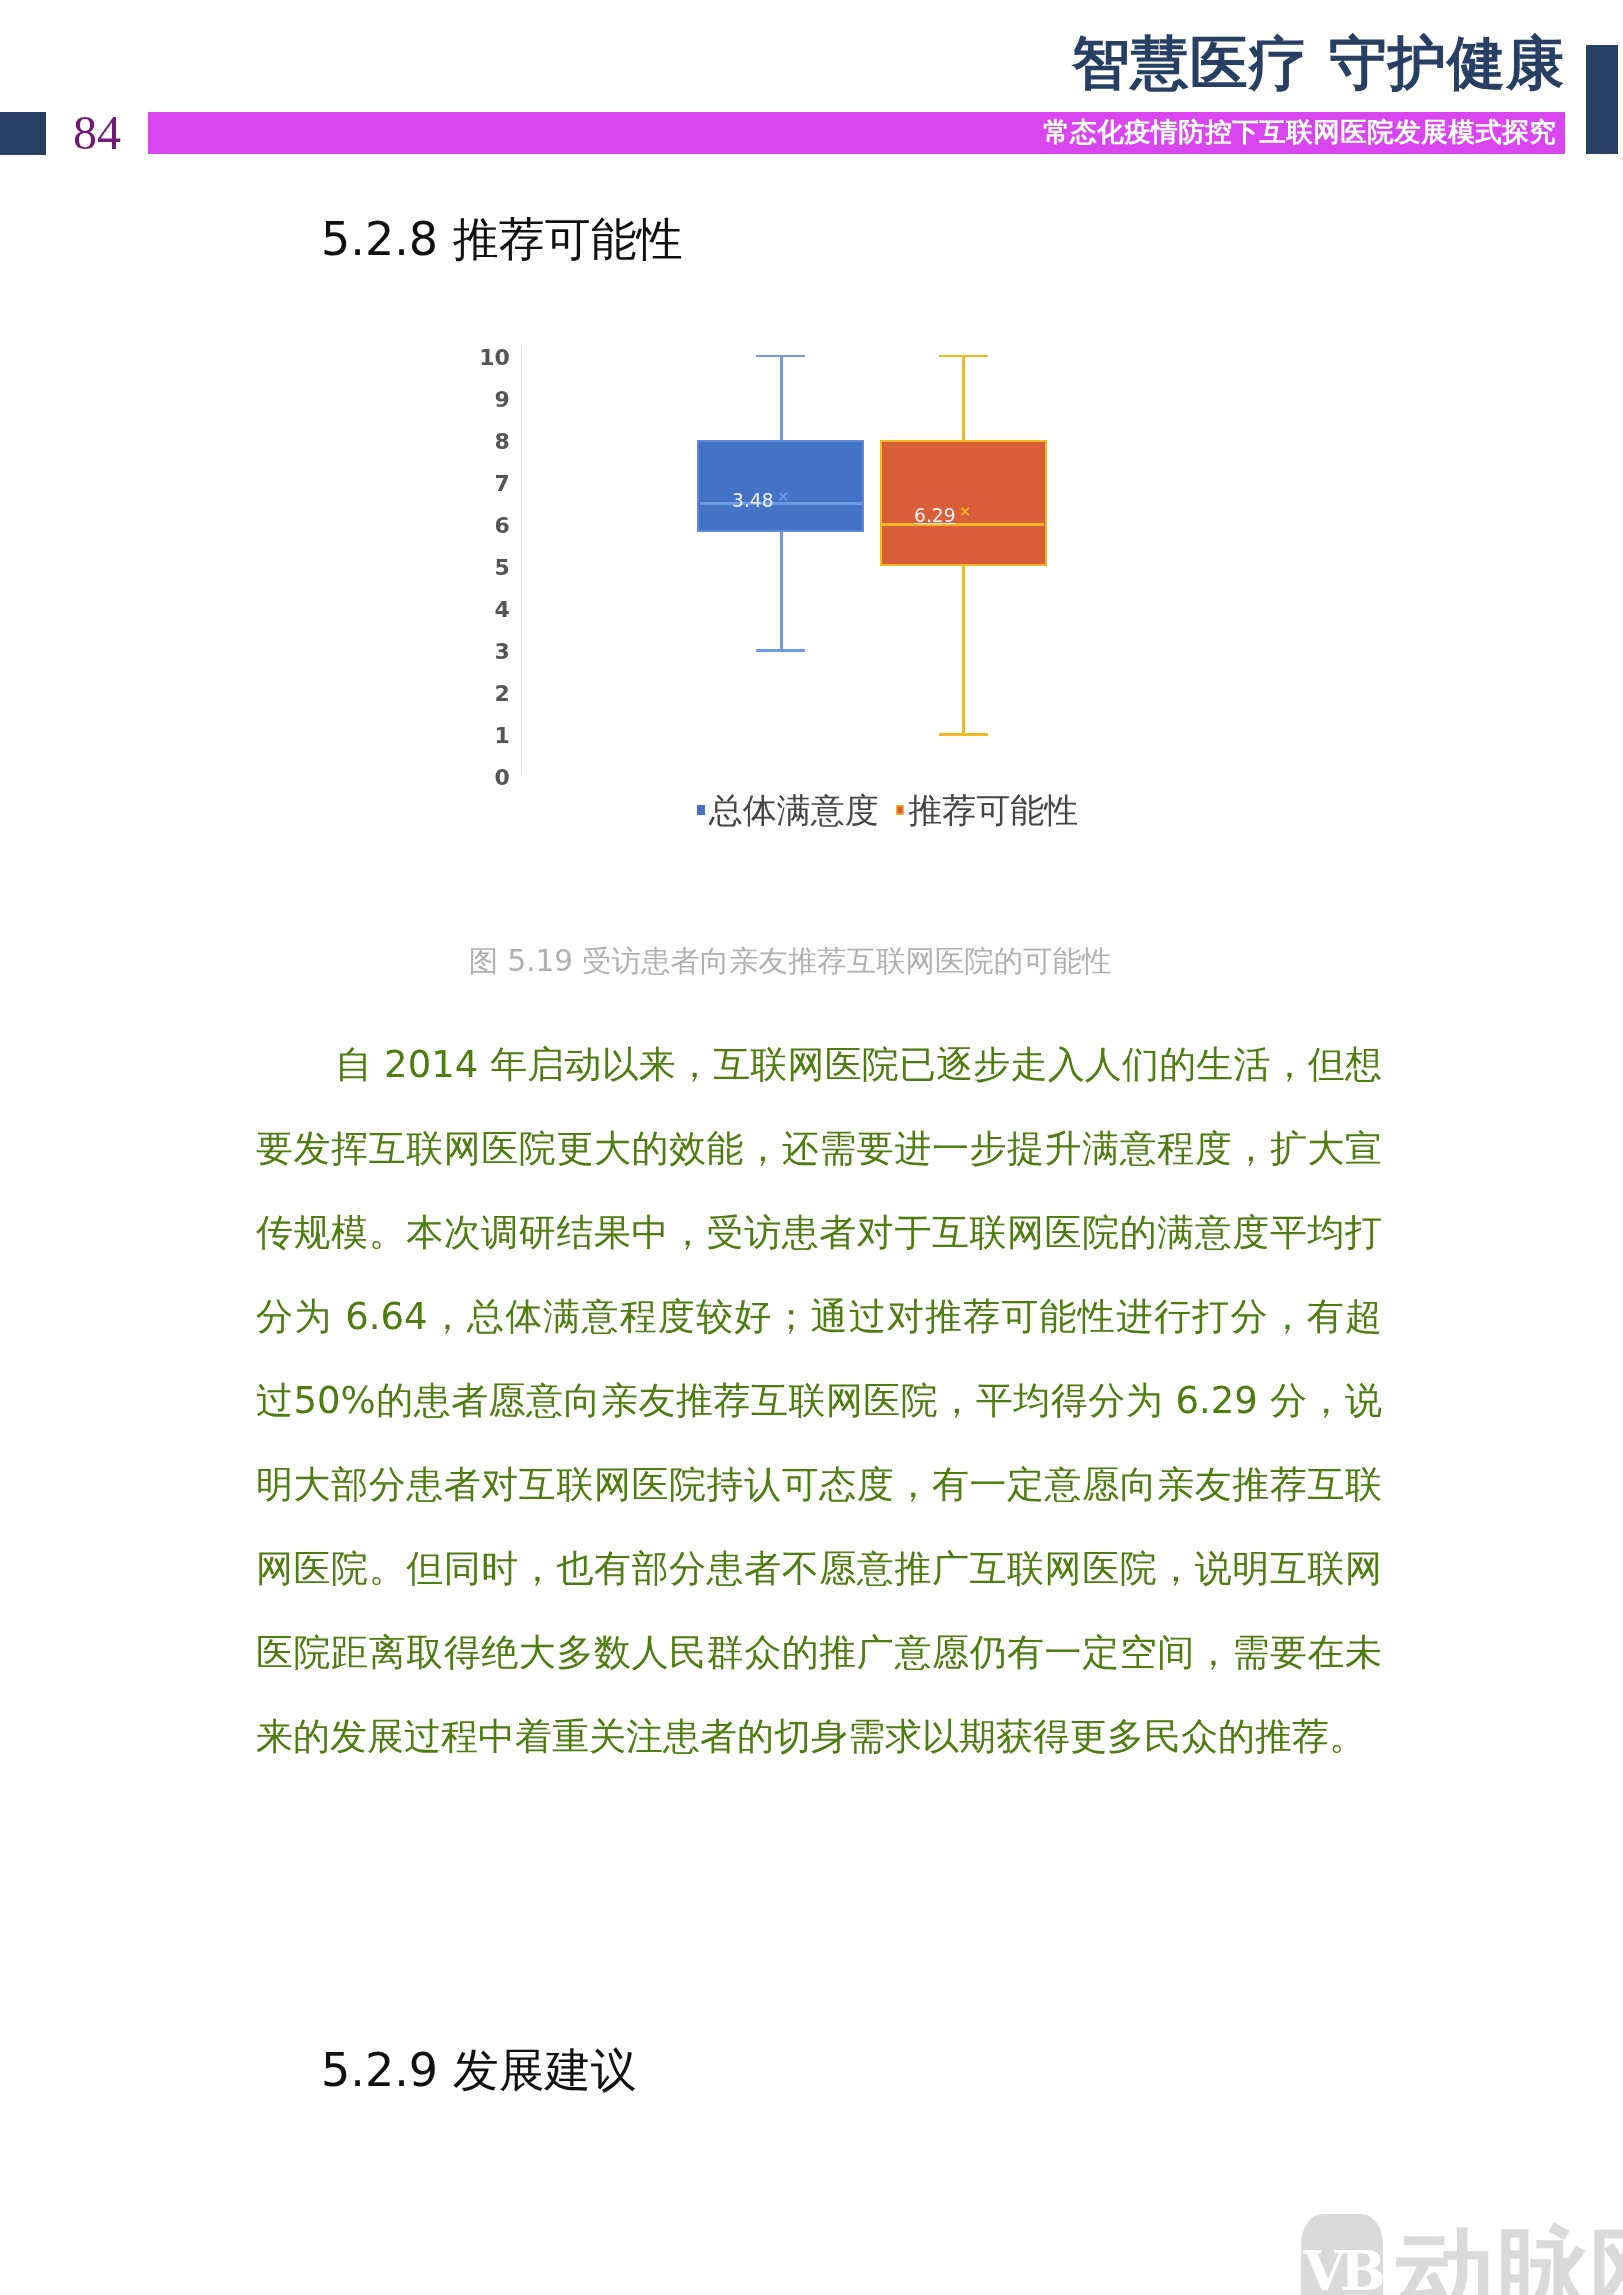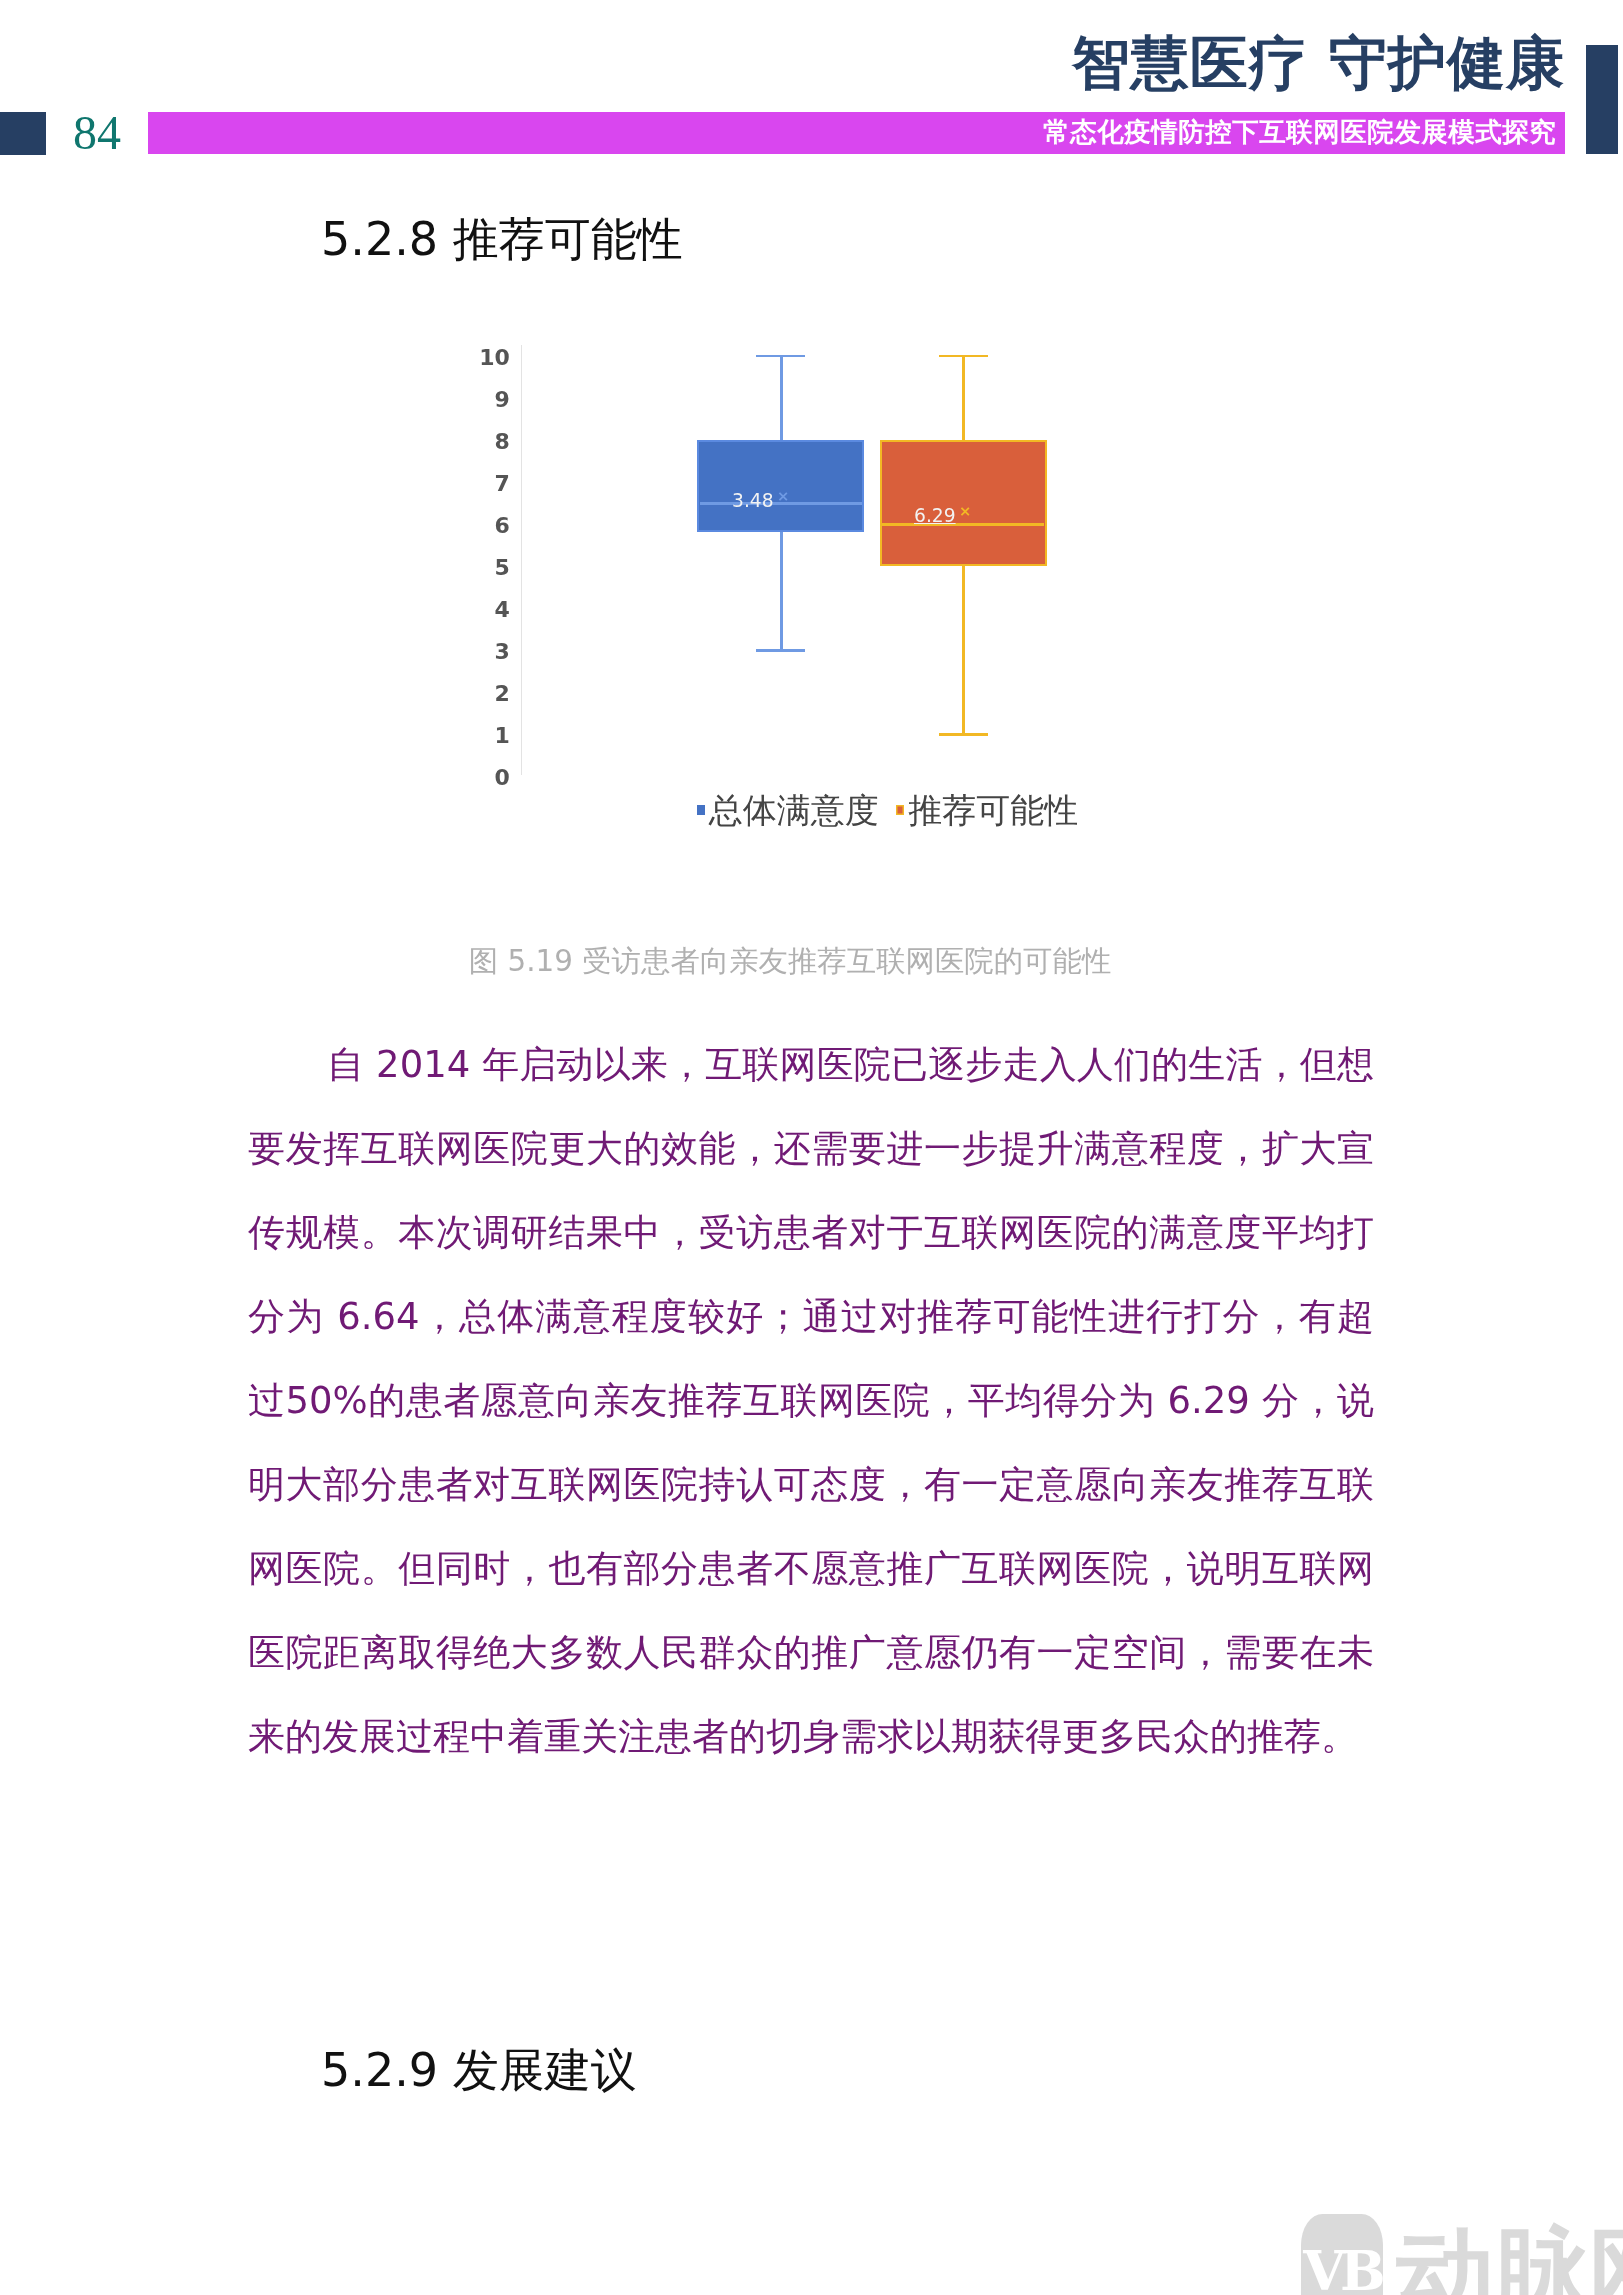--- a/index.html
+++ b/index.html
@@ -4,21 +4,21 @@
 <style>
   html, body { margin:0; padding:0; background:#ffffff; }
   body { width:1623px; height:2295px; position:relative; overflow:hidden;
          font-family:"DejaVu Sans","Liberation Sans",sans-serif; color:#111; }
   .abs { position:absolute; }
 
   
   .hdr-title { right:58px; top:34px; font-family:"DejaVu Serif","Liberation Serif",serif;
                font-weight:bold; font-size:58px; color:#263f63; letter-spacing:1px; white-space:nowrap; line-height:1;text-align:center; }
   .hdr-left-block { left:0; top:112px; width:46px; height:43px; background:#263f63; }
-  .hdr-page { left:73px; top:109px; font-family:"Liberation Serif","DejaVu Serif",serif; font-size:48px; color:#0f766e; line-height:1; }
+  .hdr-page { left:73px; top:109px; font-family:"Liberation Serif","DejaVu Serif",serif; font-size:48px; color:#701a75; line-height:1; }
   .hdr-bar { left:148px; top:112px; width:1417px; height:42px; background:#d946ef; }
   .hdr-sub { right:8.8px; top:6.9px; font-family:"DejaVu Serif","Liberation Serif",serif; font-weight:bold;
              font-size:26.5px; color:#ffffff; white-space:nowrap; line-height:1; letter-spacing:0.5px; }
   .hdr-right-bar { left:1586px; top:45px; width:32px; height:109px; background:#263f63; }
 
   
   .sec-heading { font-size:46px; color:#111; white-space:nowrap; line-height:1; }
 
   
   .chart { left:471px; top:334px; width:609px; height:510px; }
@@ -31,21 +31,21 @@
   .mean-label { position:absolute; font-size:18.7px; color:#f2f2f2; white-space:nowrap; line-height:1; }
   .mean-x { position:absolute; font-size:14.7px; font-weight:bold; line-height:1; }
   .legend { position:absolute; left:226px; top:459px; white-space:nowrap; font-size:34px; color:#444; line-height:1; }
   .legend-item { display:inline-block; margin-right:6.9px; }
   .legend-swatch { display:inline-block; width:7.9px; height:9.8px; margin-right:3.9px; vertical-align:middle; position:relative; top:-2.9px; }
 
   
   .caption { left:0; width:1580px; top:942px; text-align:center; font-size:29.4px; color:#b0b0b0; white-space:nowrap; }
 
   
-  .body-text { left:248px; top:1023px; width:1126px; font-size:37px; line-height:84px; color:#701a75;
+  .body-text { left:256px; top:1023px; width:1126px; font-size:37px; line-height:84px; color:#4d7c0f;
                text-indent:79px; text-align:justify; letter-spacing:0px; }
 
   
   .wm { left:1301px; top:2214px; white-space:nowrap; }
   .wm-logo { display:inline-block; width:82px; height:118px; background:#dadada; border-radius:21.6px/31px;
              vertical-align:middle; position:relative; }
   .wm-logo-text { position:absolute; left:0; top:30px; width:82px; text-align:center; font-size:54px; font-weight:bold;
                   color:#ffffff; font-family:"DejaVu Serif","Liberation Serif",serif; line-height:1; letter-spacing:-4.9px; }
   .wm-text { display:inline-block; vertical-align:middle; font-size:98px; font-weight:bold; color:#dadada;
              margin-left:13.7px; line-height:1; letter-spacing:-2.9px; }

